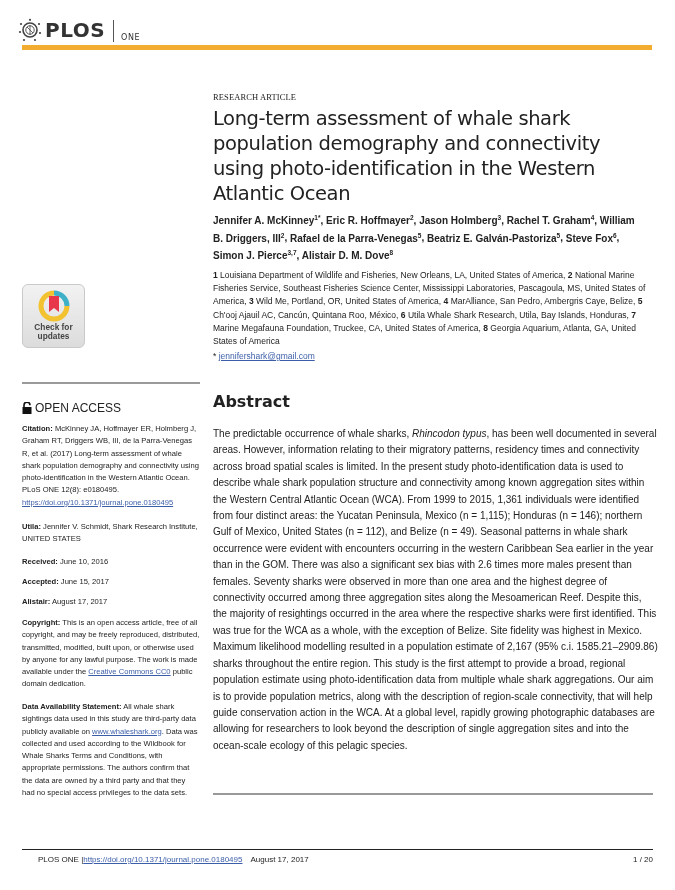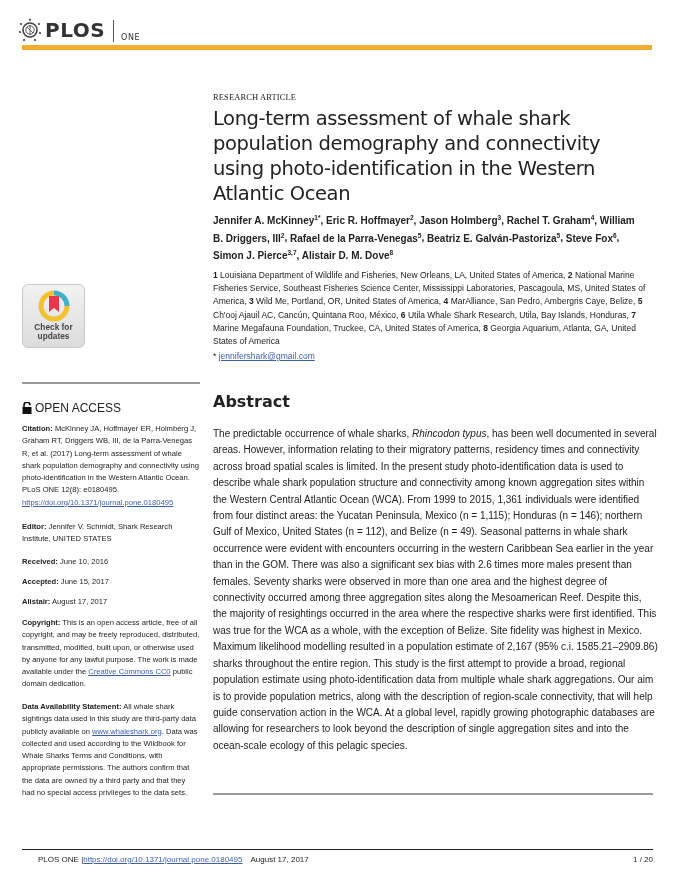--- a/index.html
+++ b/index.html
@@ -98,21 +98,21 @@
     <rect x="0.5" y="5" width="9" height="7" fill="#111"></rect>
   </svg>
   <span>OPEN ACCESS</span>
 </div>
 
 <div class="sidebar" style="top:423px;">
   <b>Citation:</b><span> McKinney JA, Hoffmayer ER, Holmberg J, Graham RT, Driggers WB, III, de la Parra-Venegas R, et al. (2017) Long-term assessment of whale shark population demography and connectivity using photo-identification in the Western Atlantic Ocean. PLoS ONE 12(8): e0180495. </span><a href="#">https://doi.org/10.1371/journal.pone.0180495</a>
 </div>
 
 <div class="sidebar" style="top:521px;">
-  <b>Editor:</b><span> Jennifer V. Schmidt, Shark Research Institute, UNITED STATES</span>
+  <b>Utila:</b><span> Jennifer V. Schmidt, Shark Research Institute, UNITED STATES</span>
 </div>
 
 <div class="sidebar" style="top:556px;">
   <b>Received:</b><span> June 10, 2016</span>
 </div>
 
 <div class="sidebar" style="top:576px;">
   <b>Accepted:</b><span> June 15, 2017</span>
 </div>
 

